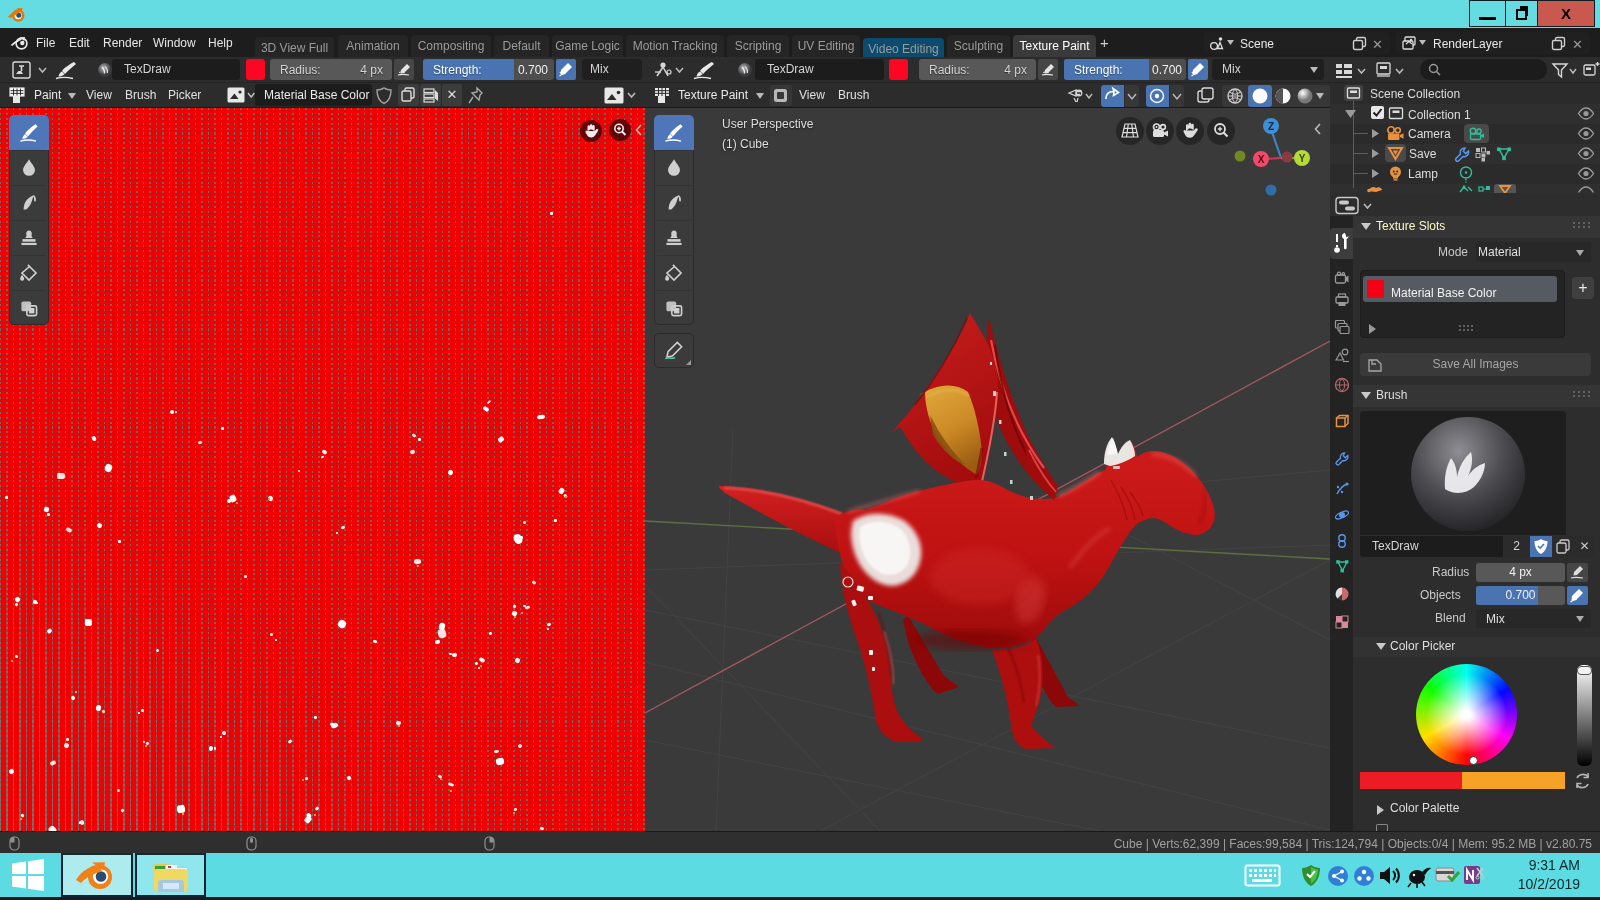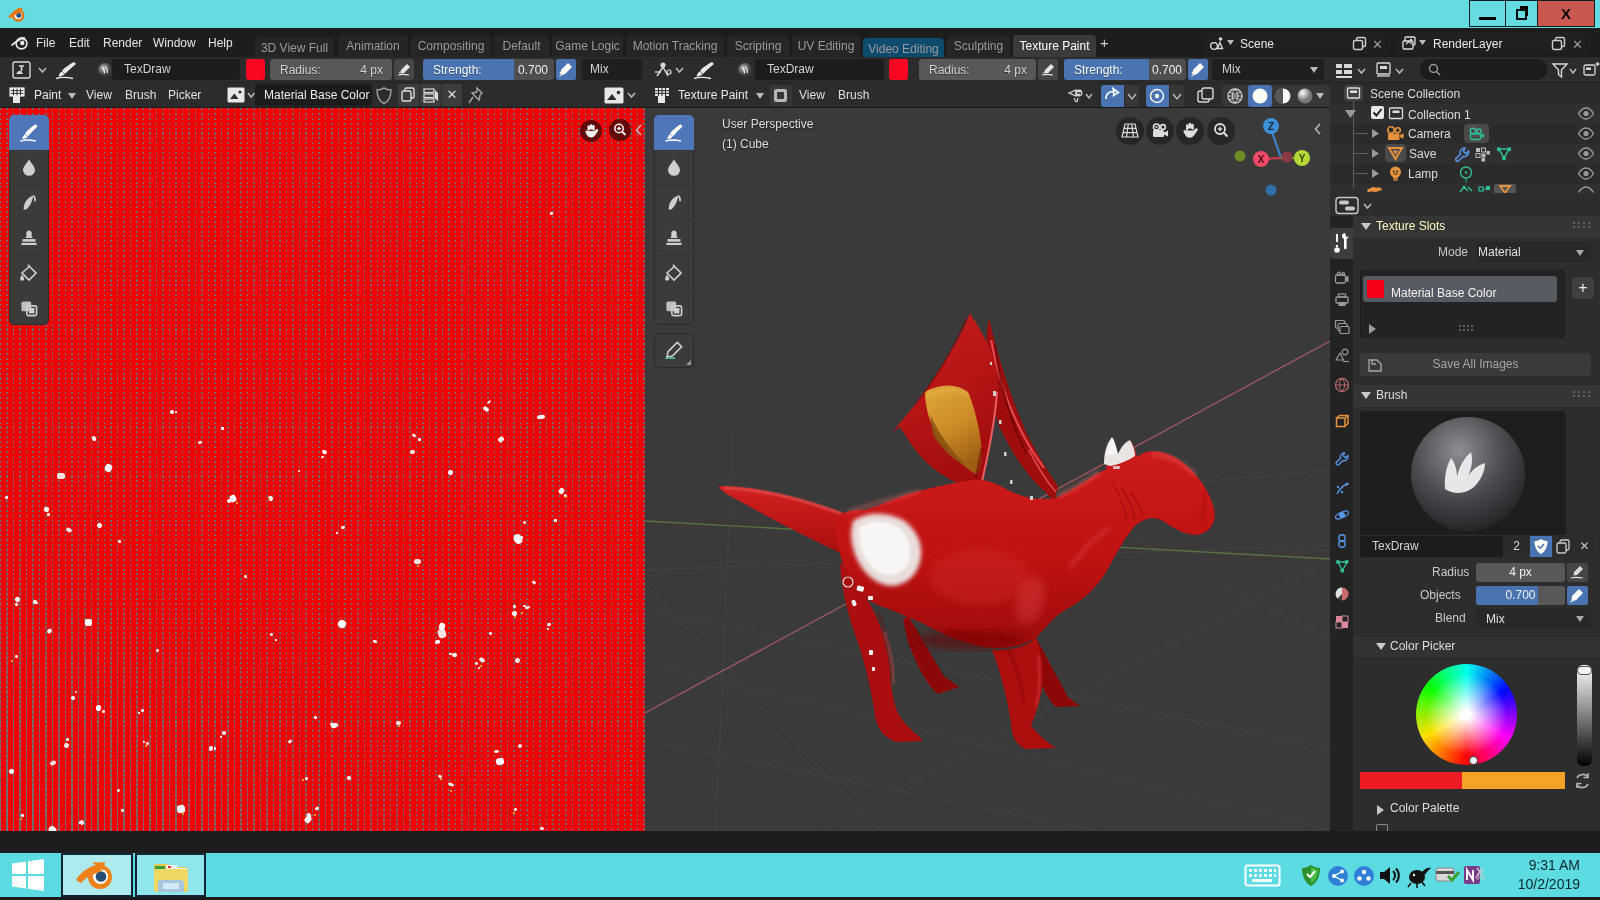--- a/index.html
+++ b/index.html
@@ -1121,20 +1121,35 @@
 <svg class="abs" style="left:1573px;top:772px" width="20" height="17" viewBox="0 0 20 17">
       <path d="M4 6 a6 5 0 0 1 11 -1 M15 12 a6 5 0 0 1 -11 1" fill="none" stroke="#b5b5b5" stroke-width="1.6"></path>
       <path d="M15 1 v4.5 h-4.5 M4 16 v-4.5 h4.5" fill="none" stroke="#b5b5b5" stroke-width="1.6"></path>
     </svg>
 <svg class="abs" style="left:1376px;top:805px" width="8" height="10">
       <path d="M1 0 l7 5 -7 5 Z" fill="#c9c9c9"></path>
     </svg>
 <div class="abs txt" style="left:1390px;top:802px;color:#dedede">Color Palette</div>
 <div class="abs" style="left:1376px;top:824px;width:12px;height:7px;border:1.5px solid #888;border-bottom:none;border-radius:2px 2px 0 0"></div>
 
+<div class="abs" style="left:0;top:831px;width:1600px;height:22px;background:#2f2f2f;border-top:1px solid #1a1a1a">
+ <svg class="abs" style="left:9px;top:4px" width="11" height="15" viewBox="0 0 11 15">
+        <rect x="1" y="1" width="9" height="13" rx="4" fill="none" stroke="#909090" stroke-width="1.2"></rect>
+        <path d="M1.2 5 a4.3 4.3 0 0 1 4.3 -4 v5.5 h-4.3 Z" fill="#909090"></path>
+      </svg>
+ <svg class="abs" style="left:246px;top:4px" width="11" height="15" viewBox="0 0 11 15">
+        <rect x="1" y="1" width="9" height="13" rx="4" fill="none" stroke="#909090" stroke-width="1.2"></rect>
+        <rect x="4" y="2" width="3" height="5" rx="1.4" fill="#909090"></rect>
+      </svg>
+ <svg class="abs" style="left:484px;top:4px" width="11" height="15" viewBox="0 0 11 15">
+        <rect x="1" y="1" width="9" height="13" rx="4" fill="none" stroke="#909090" stroke-width="1.2"></rect>
+        <path d="M9.8 5 a4.3 4.3 0 0 0 -4.3 -4 v5.5 h4.3 Z" fill="#909090"></path>
+      </svg>
+ <div class="abs" style="right:8px;top:5px;color:#a0a0a0;font-size:12px">Cube | Verts:62,399 | Faces:99,584 | Tris:124,794 | Objects:0/4 | Mem: 95.2 MB | v2.80.75</div>
+</div>
 
 <div class="abs" style="left:0;top:853px;width:1600px;height:44px;background:#5cdce2"></div>
 <div class="abs" style="left:0;top:897px;width:1600px;height:3px;background:#1b1b1b"></div>
 <svg class="abs" style="left:10px;top:858px" width="36" height="34" viewBox="0 0 36 34">
       <path d="M2 5.5 L16 3.5 V16 H2 Z" fill="#fff"></path>
       <path d="M18 3.2 L34 1 V16 H18 Z" fill="#fff"></path>
       <path d="M2 18 H16 V30.5 L2 28.5 Z" fill="#fff"></path>
       <path d="M18 18 H34 V33 L18 30.8 Z" fill="#fff"></path>
     </svg>
 <div class="abs" style="left:61px;top:853px;width:72px;height:44px;background:#aeebee;border:2px solid #123;border-top:2px solid #102e31">

